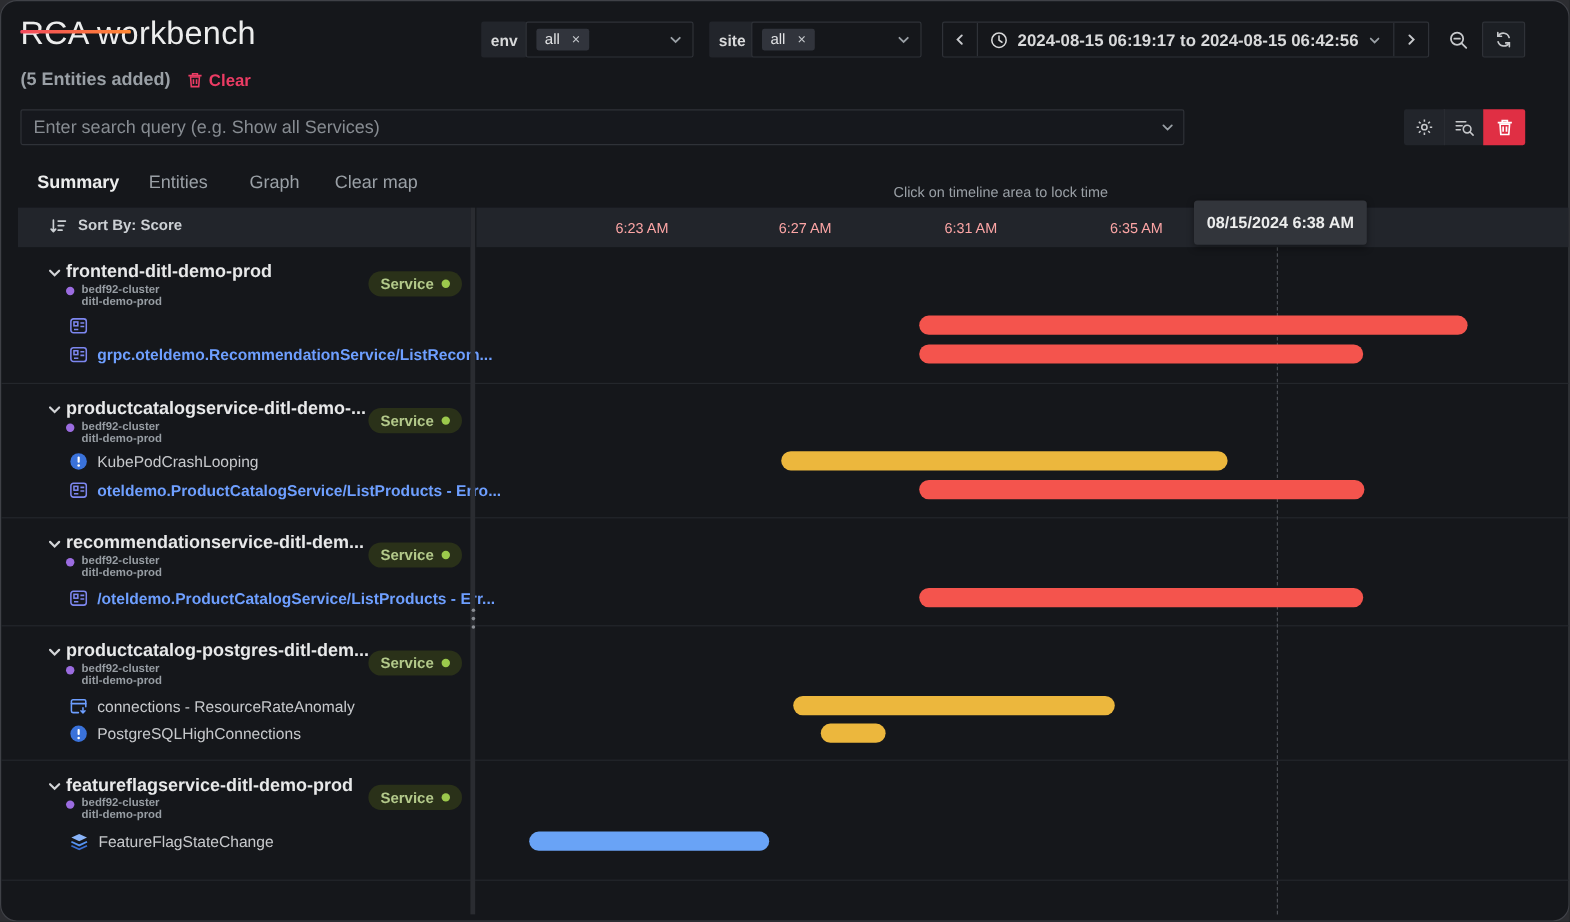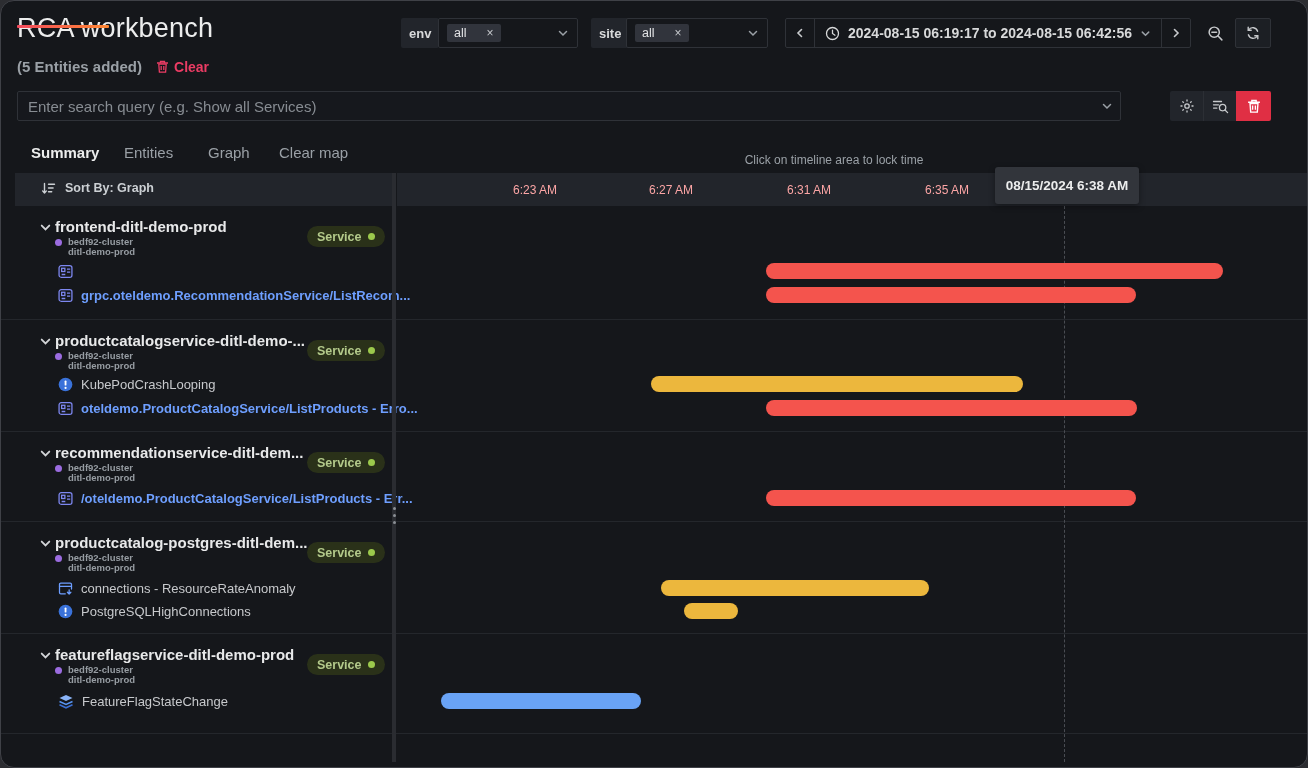--- a/index.html
+++ b/index.html
@@ -13,31 +13,31 @@
   
   .title { left:16px; top:12px; font-size:27px; font-weight:500; color:#eceded; letter-spacing:.2px; }
   .subrow { left:16px; top:57px; display:flex; align-items:center; gap:14px; font-size:15px; }
   .entities-added { color:#9aa0a6; font-weight:600; }
   .clear-btn { display:flex; align-items:center; gap:5px; color:#eb3c64; font-weight:700; font-size:14px; cursor:pointer; }
   .pill-label { background:#22252b; border-radius:2px; height:30px; display:flex; align-items:center;
     padding:0 8px; font-size:13px; font-weight:600; color:#d8d9da; }
   .select { background:#15171b; border:1px solid #2f3238; border-radius:2px; height:30px;
     display:flex; align-items:center; padding:0 8px; justify-content:space-between; cursor:pointer; }
   .chip { background:#31343c; border-radius:2px; padding:2px 7px; font-size:12.5px; color:#e3e4e6;
-    display:flex; align-items:flex-start; gap:20px; }
+    display:flex; align-items:flex-start; gap:10px; }
   .chip .x { font-size:12px; color:#c5c8cc; cursor:pointer; }
   .tp-group { display:flex; align-items:stretch; height:30px; border:1px solid #2f3238; border-radius:2px; overflow:hidden; }
   .tp-btn { display:flex; align-items:center; justify-content:center; padding:0 8px; cursor:pointer; color:#c7c9cc; }
   .tp-btn + .tp-btn { border-left:1px solid #2f3238; }
   .tp-range { display:flex; align-items:center; gap:8px; font-size:14px; font-weight:600; color:#d8d9da; padding:0 10px; }
   .icon-btn { width:30px; height:30px; display:flex; align-items:center; justify-content:center; color:#c7c9cc; cursor:pointer; }
   .refresh-btn { width:36px; height:30px; border:1px solid #2f3238; border-radius:2px;
     display:flex; align-items:center; justify-content:center; color:#c7c9cc; cursor:pointer; background:#1c1f24; }
   
-  .search-wrap { left:16px; top:90px; width:1104px; height:30px; }
+  .search-wrap { left:16px; top:90px; width:970px; height:30px; }
   .search-input { width:100%; height:100%; background:#16181d; border:1px solid #2f3238; border-radius:2px;
     color:#d8d9da; font-size:15px; padding:0 30px 0 10px; font-family:"Liberation Sans",sans-serif; outline:none; }
   .search-input::placeholder { color:#878c92; }
   .search-caret { position:absolute; right:8px; top:9px; color:#9aa0a6; pointer-events:none; }
   .qbtns { left:1169px; top:90px; display:flex; height:30px; }
   .qbtn { width:33px; height:30px; background:#22252b; display:flex; align-items:center; justify-content:center; color:#c7c9cc; cursor:pointer; }
   .qbtn:first-child { border-radius:2px 0 0 2px; }
   .qbtn + .qbtn { border-left:1px solid #2c2f35; }
   .qbtn.danger { background:#e02f44; color:#fff; border-left:none; border-radius:0 2px 2px 0; width:35px; }
   
@@ -220,21 +220,21 @@
 
   <div class="abs band" style="left:14px; width:377px;"></div>
   <div class="abs band" style="left:396px; width:912px;"></div>
   <div class="abs sortby">
     <span>
       <svg width="15" height="13" viewBox="0 0 15 13" fill="none" stroke="currentColor" stroke-width="1.4" stroke-linecap="round">
         <path d="M3.5 1.5v9.5M3.5 11L1.6 8.9M3.5 11l1.9-2.1"></path>
         <path d="M7.5 2.2h6M7.5 6h4.6M7.5 9.8h3.2"></path>
       </svg>
     </span>
-    <span>Sort By: Graph</span>
+    <span>Sort By: Score</span>
   </div>
   <div id="axis-labels">
       <div class="axis-label" style="left: 534px;">6:23 AM</div>
       <div class="axis-label" style="left: 670px;">6:27 AM</div>
       <div class="axis-label" style="left: 808px;">6:31 AM</div>
       <div class="axis-label" style="left: 946px;">6:35 AM</div>
     </div>
   <div class="abs tooltip">08/15/2024 6:38 AM</div>
 
   <div id="dynamic">

